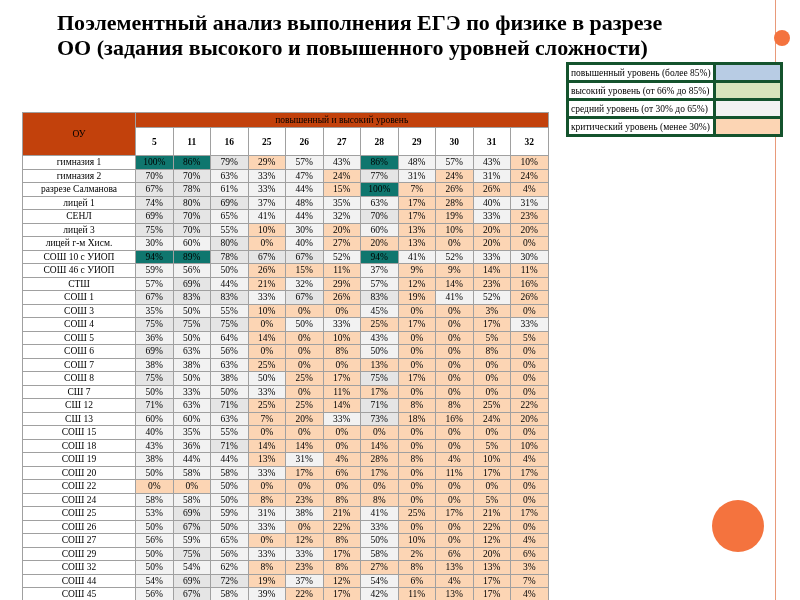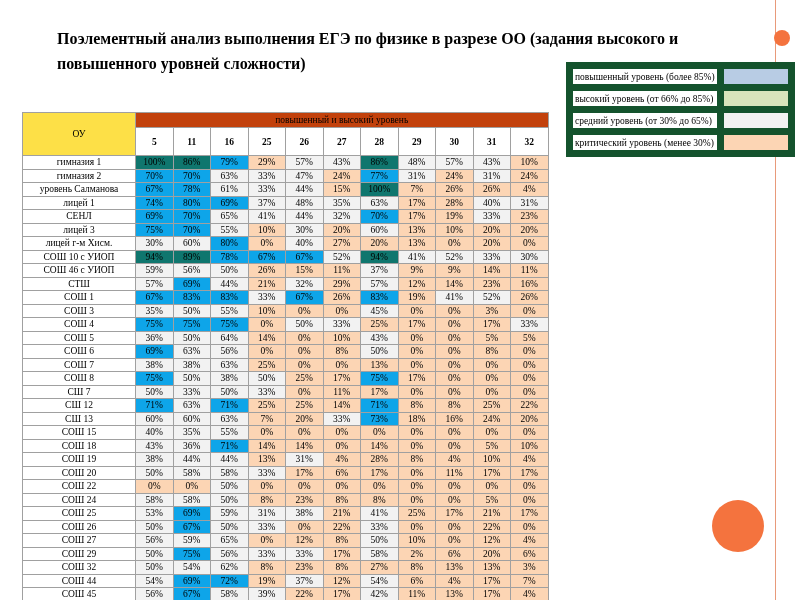--- a/index.html
+++ b/index.html
@@ -1,31 +1,31 @@
 <!DOCTYPE html>
 <html><head>
 <meta charset="utf-8">
 <style>
   html, body { margin:0; padding:0; }
   body { width:800px; height:600px; background:#ffffff; position:relative; overflow:hidden; font-family:"Liberation Serif", serif; }
-  .title { position:absolute; left:57px; top:26px; width:640px; font-weight:bold; font-size:16px; line-height:25px; color:#000; }
+  .title { position:absolute; left:57px; top:10px; width:640px; font-weight:bold; font-size:22px; line-height:25px; color:#000; }
   .vline { position:absolute; left:775px; top:0; width:1px; height:600px; background:#e89a7a; }
   .dot-small { position:absolute; left:774px; top:30px; width:16px; height:16px; border-radius:50%; background:#f4733e; }
   .dot-big { position:absolute; left:712px; top:500px; width:52px; height:52px; border-radius:50%; background:#f4733e; }
   .legend { position:absolute; left:566px; top:62px; border-collapse:collapse; font-size:9.5px; }
-  .legend td { border:7px solid #14532d; height:15px; padding:0 2px; white-space:nowrap; }
+  .legend td { border:3px solid #14532d; height:15px; padding:0 2px; white-space:nowrap; }
   .legend .sw { width:60px; }
   table.main { position:absolute; left:22px; top:112px; border-collapse:collapse; font-size:9.5px; }
   table.main td, table.main th { border:1px solid #a0a0a0; padding:0; text-align:center; height:12.5px; line-height:12px; font-weight:normal; }
-  table.main th.ou { width:112px; background:#fde047;margin-left:24px; }
+  table.main th.ou { width:112px; background:#c2410c;margin-left:24px; }
   table.main th.grp { background:#c2410c; height:14px; }
   table.main th.col { width:36.5px; font-weight:bold; height:27px; background:#fff; }
   table.main td.name { text-align:center; white-space:nowrap;margin-top:11px; }
   .p { background:#0f766e; } 
-  .h { background:#0ea5e9; } 
+  .h { background:#e5e5e5; } 
   .m { background:#f2f2f2; } 
   .c { background:#fcd5b4; } 
 </style>
 </head>
 <body>
 
 <div class="vline"></div>
 <div class="dot-small"></div>
 <div class="dot-big"></div>
 
@@ -95,21 +95,21 @@
         <td class="m">33%</td>
         <td class="m">47%</td>
         <td class="c">24%</td>
         <td class="h">77%</td>
         <td class="m">31%</td>
         <td class="c">24%</td>
         <td class="m">31%</td>
         <td class="c">24%</td>
       </tr>
       <tr>
-        <td class="name">уровень Салманова</td>
+        <td class="name">разрезе Салманова</td>
         <td class="h">67%</td>
         <td class="h">78%</td>
         <td class="m">61%</td>
         <td class="m">33%</td>
         <td class="m">44%</td>
         <td class="c">15%</td>
         <td class="p">100%</td>
         <td class="c">7%</td>
         <td class="c">26%</td>
         <td class="c">26%</td>

